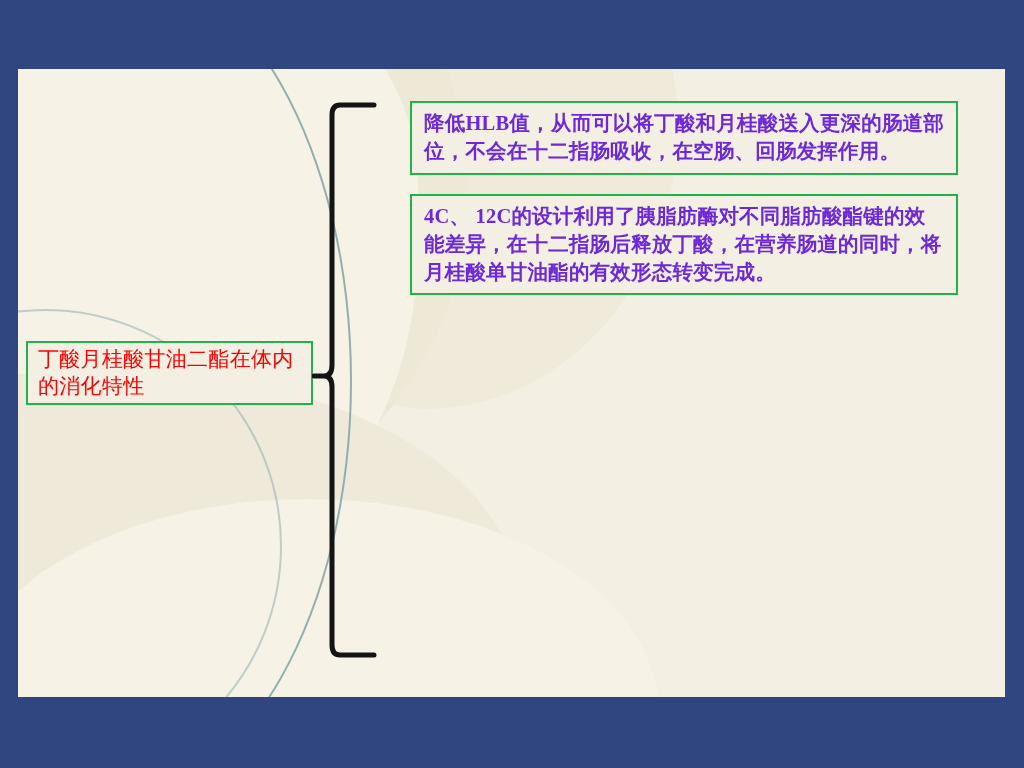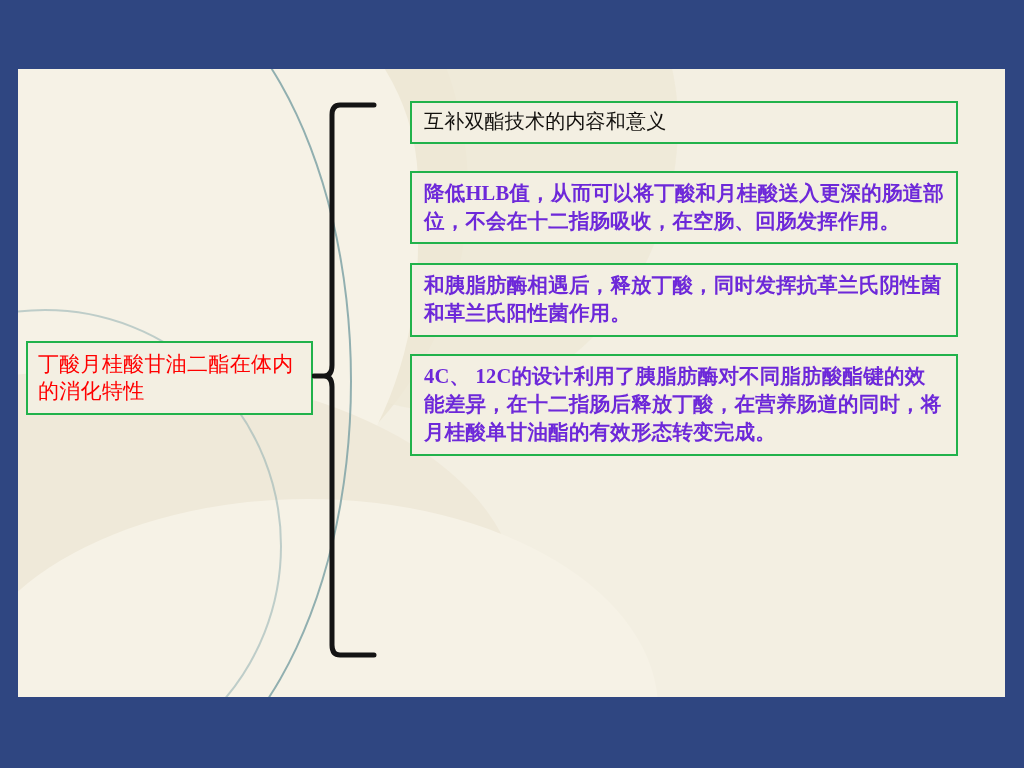--- a/index.html
+++ b/index.html
@@ -91,21 +91,21 @@
     background: transparent;
     opacity: .55;
   }
 
   
   #source-node {
     position: absolute;
     left: 8px;
     top: 272px;
     width: 287px;
-    height: 74px;
+    height: 64px;
     box-sizing: border-box;
     border: 2px solid #21B24B;
     background: #F3EFE2;
     display: flex;
     align-items: center;
     padding: 12px 10px;
   }
   #source-node .node-text {
     color: #FF0000;
     font-size: 21px;
@@ -178,31 +178,25 @@
   </div>
 
   <div id="brace-connector">
     <svg width="70" height="562" viewBox="0 0 70 562" xmlns="http://www.w3.org/2000/svg">
       <path d="M 62 6 L 28 6 Q 20 6 20 16 L 20 266 Q 20 277 12 277 L 2 277 L 12 277 Q 20 277 20 288 L 20 546 Q 20 556 28 556 L 62 556" fill="none" stroke="#141414" stroke-width="5" stroke-linecap="round" stroke-linejoin="round"></path>
     </svg>
   </div>
 
   <div id="node-column">
 
-    <div class="node-box" id="node-box-0">
-      <div class="node-text">互补双酯技术的内容和意义</div>
-    </div>
 
     <div class="node-box" id="node-box-1">
       <div class="node-text">降低HLB值，从而可以将丁酸和月桂酸送入更深的肠道部位，不会在十二指肠吸收，在空肠、回肠发挥作用。</div>
     </div>
 
-    <div class="node-box" id="node-box-2">
-      <div class="node-text">和胰脂肪酶相遇后，释放丁酸，同时发挥抗革兰氏阴性菌和革兰氏阳性菌作用。</div>
-    </div>
 
 
     <div class="node-box" id="node-box-4">
       <div class="node-text">4C、 12C的设计利用了胰脂肪酶对不同脂肪酸酯键的效能差异，在十二指肠后释放丁酸，在营养肠道的同时，将月桂酸单甘油酯的有效形态转变完成。</div>
     </div>
 
   </div>
 </div>
 
 </body></html>

